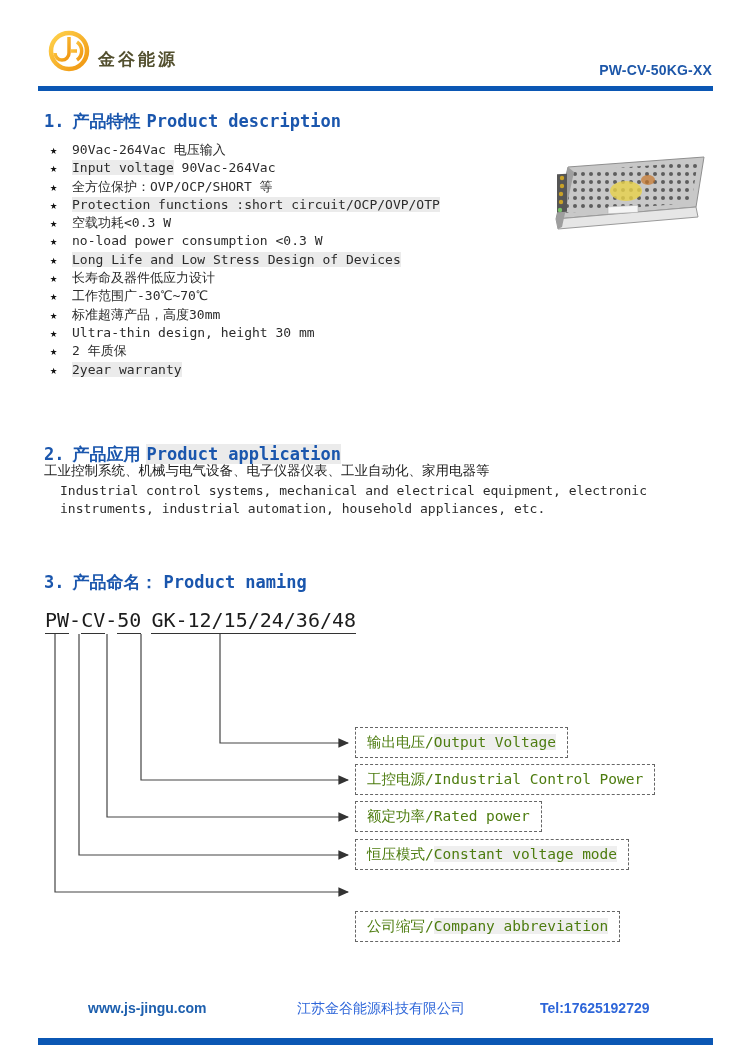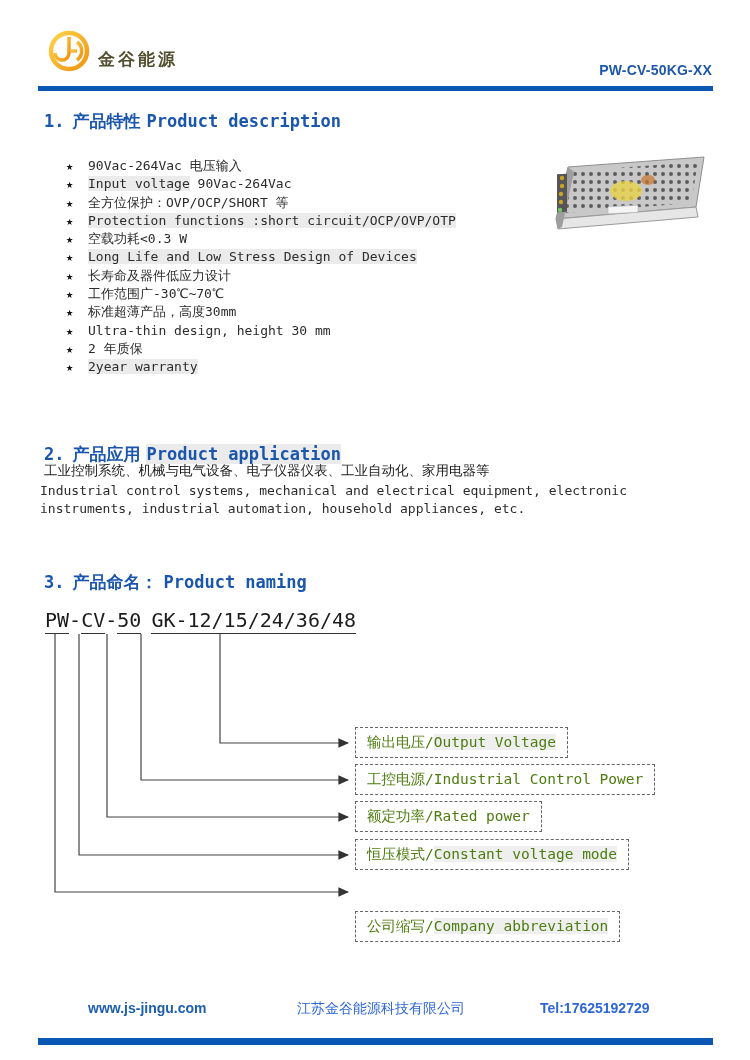--- a/index.html
+++ b/index.html
@@ -13,28 +13,28 @@
   .logo-text{position:absolute;left:98px;top:48px;font-size:17px;font-weight:bold;
     letter-spacing:3px;color:#53502f;font-family:"Liberation Serif","DejaVu Serif",serif;}
   .part-number{position:absolute;right:38px;top:62px;font-size:14px;font-weight:bold;
     color:#1d57a9;font-family:"Liberation Sans","DejaVu Sans",sans-serif;letter-spacing:.2px;}
   .header-rule{position:absolute;left:38px;top:86px;width:675px;height:5px;background:#0b57b4;}
   
   .sec-head{position:absolute;left:44px;font-size:17px;font-weight:bold;color:#1a56ad;white-space:nowrap;}
   .sec-head .zh{margin:0 6px 0 8px;}
   .hl{background:#ebebeb;}
   
-  .features{position:absolute;left:50px;top:141px;width:520px;list-style:none;margin:16px;padding:0;}
+  .features{position:absolute;left:50px;top:141px;width:520px;list-style:none;margin:0;padding:0;}
   .features li{height:18.3px;line-height:18.3px;font-size:13px;white-space:nowrap;}
   .features .star{display:inline-block;width:22px;color:#111;font-size:12px;}
   
   .photo{position:absolute;left:548px;top:147px;width:170px;height:88px;}
   
   .s2-zh{position:absolute;left:44px;top:462px;font-size:13.5px;width:690px;color:#1c1c1c;}
-  .s2-en{position:absolute;left:40px;top:482px;font-size:13px;width:675px;line-height:17.5px;color:#2b2b2b;}
+  .s2-en{position:absolute;left:60px;top:482px;font-size:13px;width:675px;line-height:17.5px;color:#2b2b2b;}
   
   .naming-line{position:absolute;left:45px;top:608px;font-size:20px;color:#1c1c1c;white-space:pre;}
   .naming-line .u{border-bottom:1px solid #333;padding-bottom:1px;}
   .naming-line .gap{display:inline-block;width:10px;}
   .connectors{position:absolute;left:0;top:630px;pointer-events:none;}
   .nbox{position:absolute;left:355px;border:1px dashed #666;background:#fff;
     font-size:14.5px;padding:5px 11px;white-space:nowrap;color:#4d7c0f;}
   .nbox .en-hl{background:#efefef;}
   
   .footer-site{position:absolute;left:88px;top:1000px;font-size:14px;font-weight:bold;color:#1d5fae;
@@ -68,20 +68,21 @@
 <div class="sec-head" style="top:110px;">
   <span>1.</span><span class="zh">产品特性</span><span>Product description</span>
 </div>
 
 <ul class="features">
   <li><span class="star">★</span><span>90Vac-264Vac 电压输入</span><span></span></li>
   <li><span class="star">★</span><span></span><span class="hl">Input voltage</span><span> 90Vac-264Vac</span></li>
   <li><span class="star">★</span><span>全方位保护：OVP/OCP/SHORT 等</span><span></span></li>
   <li><span class="star">★</span><span></span><span class="hl">Protection functions :short circuit/OCP/OVP/OTP</span><span></span></li>
   <li><span class="star">★</span><span>空载功耗&lt;0.3 W</span><span></span></li>
+  <li><span class="star">★</span><span>no-load power consumption &lt;0.3 W</span><span></span></li>
   <li><span class="star">★</span><span></span><span class="hl">Long Life and Low Stress Design of Devices</span><span></span></li>
   <li><span class="star">★</span><span>长寿命及器件低应力设计</span><span></span></li>
   <li><span class="star">★</span><span>工作范围广-30℃~70℃</span><span></span></li>
   <li><span class="star">★</span><span>标准超薄产品，高度30mm</span><span></span></li>
   <li><span class="star">★</span><span>Ultra-thin design, height 30 mm</span><span></span></li>
   <li><span class="star">★</span><span>2 年质保</span><span></span></li>
   <li><span class="star">★</span><span></span><span class="hl">2year warranty</span><span></span></li>
 </ul>
 
 <div class="photo">

